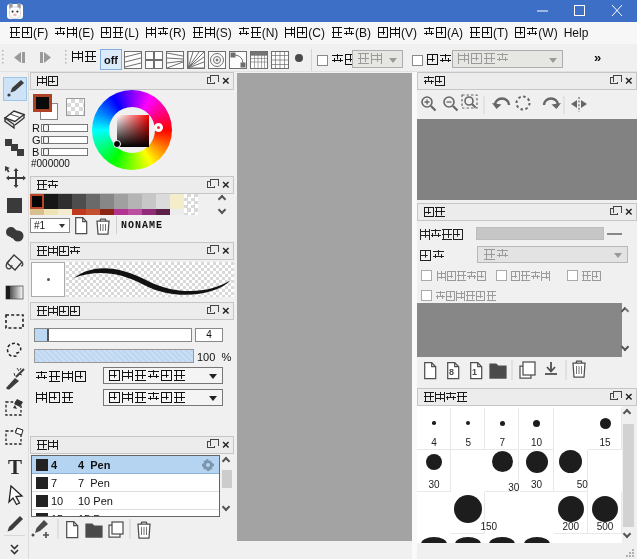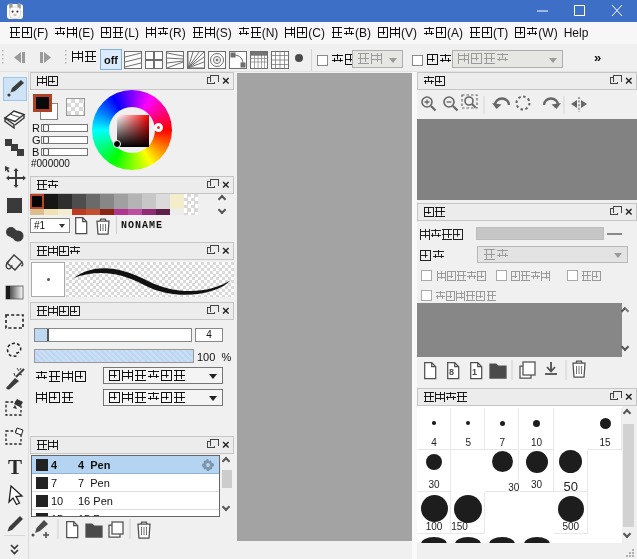--- a/index.html
+++ b/index.html
@@ -348,21 +348,21 @@
         </svg>
  </div>
  <div style="height:18px;border-bottom:1px solid #ddd;position:relative;font-size:11px">
   <span style="position:absolute;left:4px;top:3px;width:12px;height:12px;background:#222"></span>
   <span style="position:absolute;left:19px;top:3px">7</span>
   <span style="position:absolute;left:46px;top:3px">7&nbsp; Pen</span>
  </div>
  <div style="height:18px;border-bottom:1px solid #ddd;position:relative;font-size:11px">
   <span style="position:absolute;left:4px;top:3px;width:12px;height:12px;background:#222"></span>
   <span style="position:absolute;left:19px;top:3px">10</span>
-  <span style="position:absolute;left:46px;top:3px">16 Pen</span>
+  <span style="position:absolute;left:46px;top:3px">10 Pen</span>
  </div>
  <div style="height:18px;position:relative;font-size:11px">
   <span style="position:absolute;left:4px;top:3px;width:12px;height:12px;background:#222"></span>
   <span style="position:absolute;left:19px;top:3px">15</span>
   <span style="position:absolute;left:46px;top:3px">15 Pen</span>
  </div>
 </div>
 <div class="abs" style="left:221px;top:455px;width:12px;height:62px;background:#f0f0f0"></div>
 <div class="abs" style="left:222px;top:470px;width:10px;height:18px;background:#ccc"></div>
 <div class="sar sup" style="left:223px;top:458px"></div>
@@ -511,31 +511,31 @@
       <div style="position:absolute;left:68.4px;top:44px;width:34px;height:42px;border-right:1px solid #e8e8e8;border-bottom:1px solid #e8e8e8">
         <div style="position:absolute;left:6.5px;top:1.0px;width:21px;height:21px;border-radius:50%;background:#1d1d1d"></div>
         <div style="position:absolute;left:0;top:32px;width:34px;text-align:right;font-size:10px;color:#222">30</div>
       </div>
       <div style="position:absolute;left:102.6px;top:44px;width:34px;height:42px;border-right:1px solid #e8e8e8;border-bottom:1px solid #e8e8e8">
         <div style="position:absolute;left:6.0px;top:0.5px;width:22px;height:22px;border-radius:50%;background:#1d1d1d"></div>
         <div style="position:absolute;left:0;top:29px;width:34px;text-align:center;font-size:10px;color:#222">30</div>
       </div>
       <div style="position:absolute;left:136.8px;top:44px;width:34px;height:42px;border-right:1px solid #e8e8e8;border-bottom:1px solid #e8e8e8">
         <div style="position:absolute;left:5.5px;top:0.0px;width:23px;height:23px;border-radius:50%;background:#1d1d1d"></div>
-        <div style="position:absolute;left:0;top:29px;width:34px;text-align:center;font-size:13px;color:#222">50</div>
-      </div>
-      <div style="position:absolute;left:0.0px;top:86px;width:34px;height:42px;border-right:1px solid #e8e8e8;border-bottom:1px solid #e8e8e8">
-        <div style="position:absolute;left:3.5px;top:3.0px;width:27px;height:27px;border-radius:50%;background:#1d1d1d"></div>
-        <div style="position:absolute;left:0;top:29px;width:34px;text-align:center;font-size:10px;color:#222">100</div>
+        <div style="position:absolute;left:0;top:29px;width:34px;text-align:right;font-size:10px;color:#222">50</div>
       </div>
       <div style="position:absolute;left:34.2px;top:86px;width:34px;height:42px;border-right:1px solid #e8e8e8;border-bottom:1px solid #e8e8e8">
         <div style="position:absolute;left:3.0px;top:2.5px;width:28px;height:28px;border-radius:50%;background:#1d1d1d"></div>
-        <div style="position:absolute;left:0;top:29px;width:34px;text-align:left;font-size:10px;color:#222">150</div>
+        <div style="position:absolute;left:12px;top:29px;width:34px;text-align:right;font-size:10px;color:#222">150</div>
       </div>
       <div style="position:absolute;left:136.8px;top:86px;width:34px;height:42px;border-right:1px solid #e8e8e8;border-bottom:1px solid #e8e8e8">
+        <div style="position:absolute;left:4.0px;top:3.5px;width:26px;height:26px;border-radius:50%;background:#1d1d1d"></div>
+        <div style="position:absolute;left:0;top:29px;width:34px;text-align:center;font-size:10px;color:#222">200</div>
+      </div>
+      <div style="position:absolute;left:171.0px;top:86px;width:34px;height:42px;border-right:1px solid #e8e8e8;border-bottom:1px solid #e8e8e8">
         <div style="position:absolute;left:4.0px;top:3.5px;width:26px;height:26px;border-radius:50%;background:#1d1d1d"></div>
         <div style="position:absolute;left:0;top:29px;width:34px;text-align:center;font-size:10px;color:#222">500</div>
       </div>
       <div style="position:absolute;left:4.0px;top:131px;width:26px;height:14px;border-radius:50%;background:#1d1d1d"></div>
       <div style="position:absolute;left:38.2px;top:131px;width:26px;height:14px;border-radius:50%;background:#1d1d1d"></div>
       <div style="position:absolute;left:72.4px;top:131px;width:26px;height:14px;border-radius:50%;background:#1d1d1d"></div>
       <div style="position:absolute;left:106.6px;top:131px;width:26px;height:14px;border-radius:50%;background:#1d1d1d"></div>
     </div>
 <div class="abs" style="left:622px;top:406px;width:15px;height:137px;background:#f0f0f0"></div>
 <div class="abs" style="left:623px;top:424px;width:11px;height:103px;background:#d2d2d2"></div>

